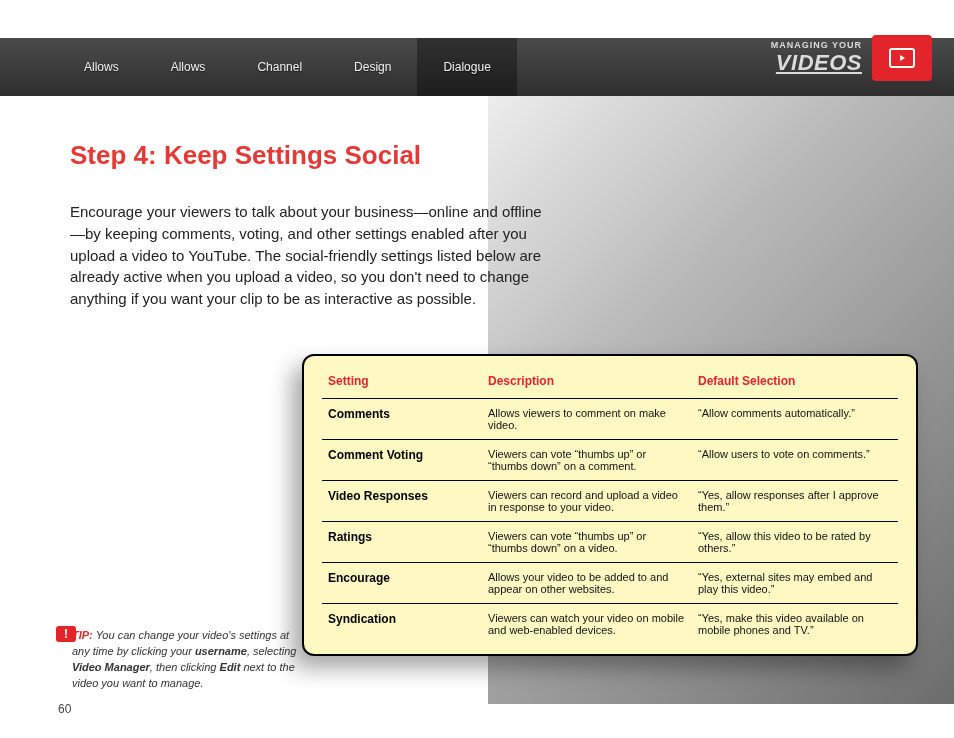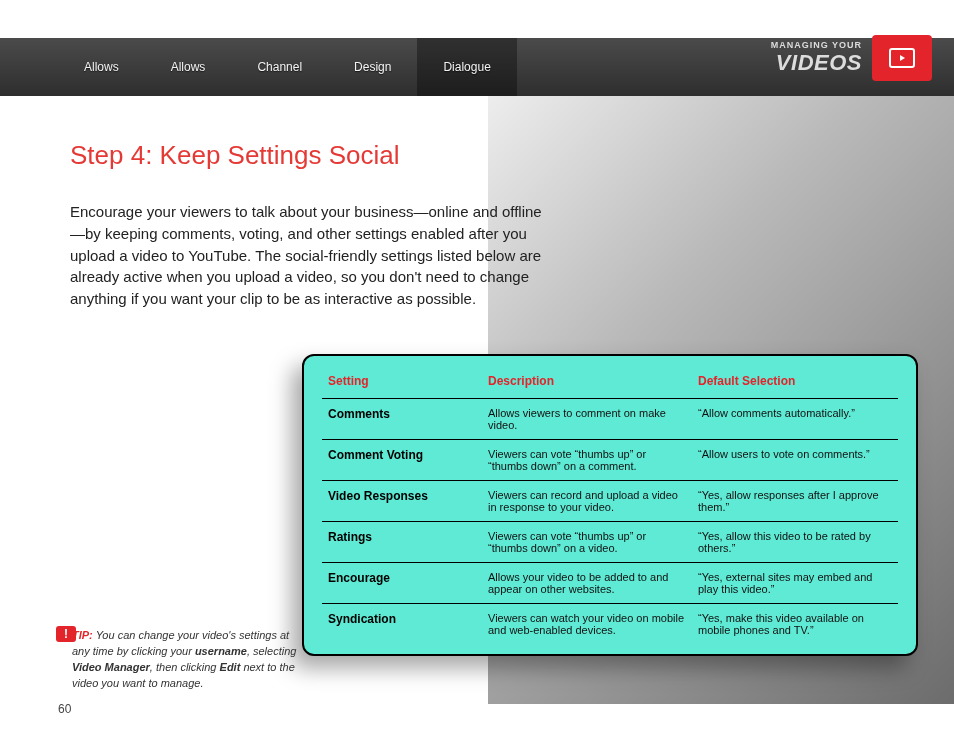--- a/index.html
+++ b/index.html
@@ -10,40 +10,40 @@
   
   .topbar { position: absolute; top: 38px; left: 0; right: 0; height: 58px;
             background: linear-gradient(to bottom, #4b4b4b 0%, #2e2e2e 100%); display: flex; align-items: center; }
   .tabs { display: flex; margin-left: 58px; }
   .tab { color: #f3f3f3; font-size: 12px; padding: 0 26px; line-height: 58px; cursor: pointer;
          text-shadow: 0 1px 1px rgba(0,0,0,.6); }
   .tab.active { background: rgba(0,0,0,.35); }
   .brand { position: absolute; right: 22px; top: 0; height: 40px; display: flex; align-items: center; }
   .brand-text { text-align: right; margin-right: 10px; color: #dcdcdc; }
   .brand-text .small { font-size: 9px; letter-spacing: 1px; font-weight: 600; }
-  .brand-text .big   { font-size: 22px; font-weight: 700; font-style: italic; letter-spacing: .5px; }
+  .brand-text .big   { font-size: 22px; font-weight: 700; font-style: italic; letter-spacing: .5px; text-decoration: underline; }
   .brand-badge { width: 60px; height: 46px; background: #e3242b; border-radius: 4px; display: flex;
                  align-items: center; justify-content: center; position: relative; }
   .brand-badge::before { content: ""; width: 22px; height: 16px; border: 2px solid #fff; border-radius: 3px;
                           display: block; }
   .brand-badge::after { content: ""; position: absolute; width: 0; height: 0;
                          border-left: 5px solid #fff; border-top: 3px solid transparent;
                          border-bottom: 3px solid transparent; }
 
   
   .grey-panel { position: absolute; top: 96px; bottom: 34px; right: 0; width: 466px;
                 background: linear-gradient(135deg, #ededed 0%, #b9b9b9 35%, #6c6c6c 100%); }
 
   
   .content { position: absolute; left: 70px; top: 140px; width: 480px; }
-  .heading { color: #e53935; font-size: 26px; font-weight: 400; margin-bottom: 30px; }
+  .heading { color: #e53935; font-size: 26px; font-weight: 700; margin-bottom: 30px; }
   .para { color: #222; font-size: 15px; line-height: 1.45; }
 
   
-  .card { position: absolute; top: 354px; left: 302px; width: 616px; background: #5eead4;
+  .card { position: absolute; top: 354px; left: 302px; width: 616px; background: #fef9c3;
           border: 2px solid #000; border-radius: 12px; padding: 14px 18px 10px 18px;
           box-shadow: -10px 12px 22px rgba(0,0,0,.35); }
   table { width: 100%; border-collapse: collapse; font-size: 11px; }
   th { color: #e3242b; font-weight: 700; text-align: left; padding: 4px 6px 10px 6px; font-size: 12px; }
   td { padding: 8px 6px; border-top: 1px solid #000; vertical-align: top; }
   td.name { font-weight: 700; font-size: 12px; width: 160px; color: #000; }
   td.desc { width: 210px; color: #111; }
   td.def  { color: #111; }
 
   

